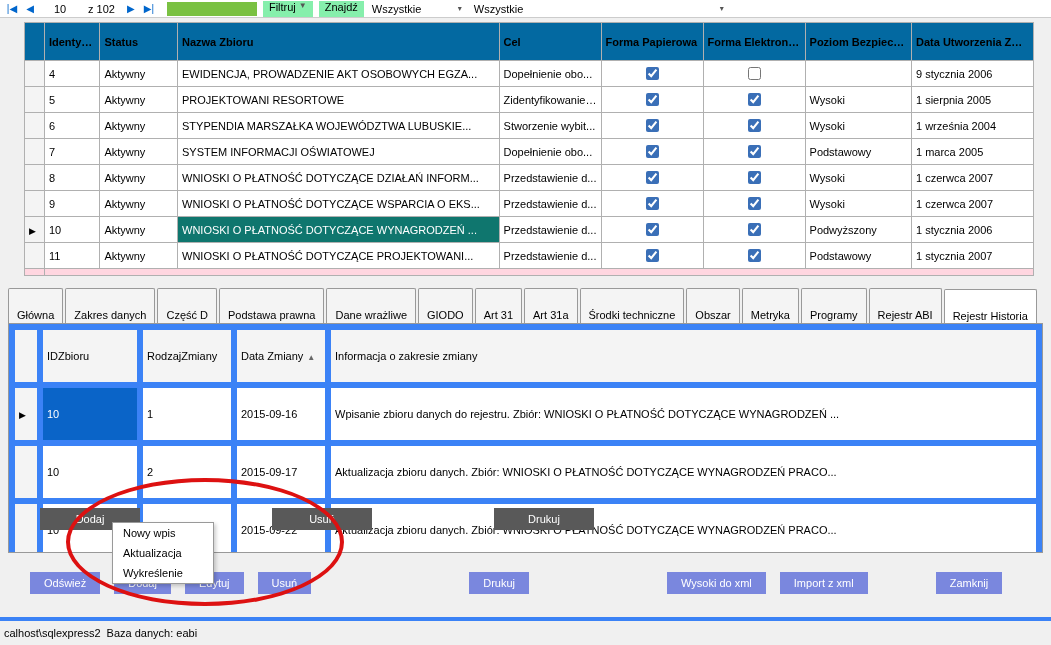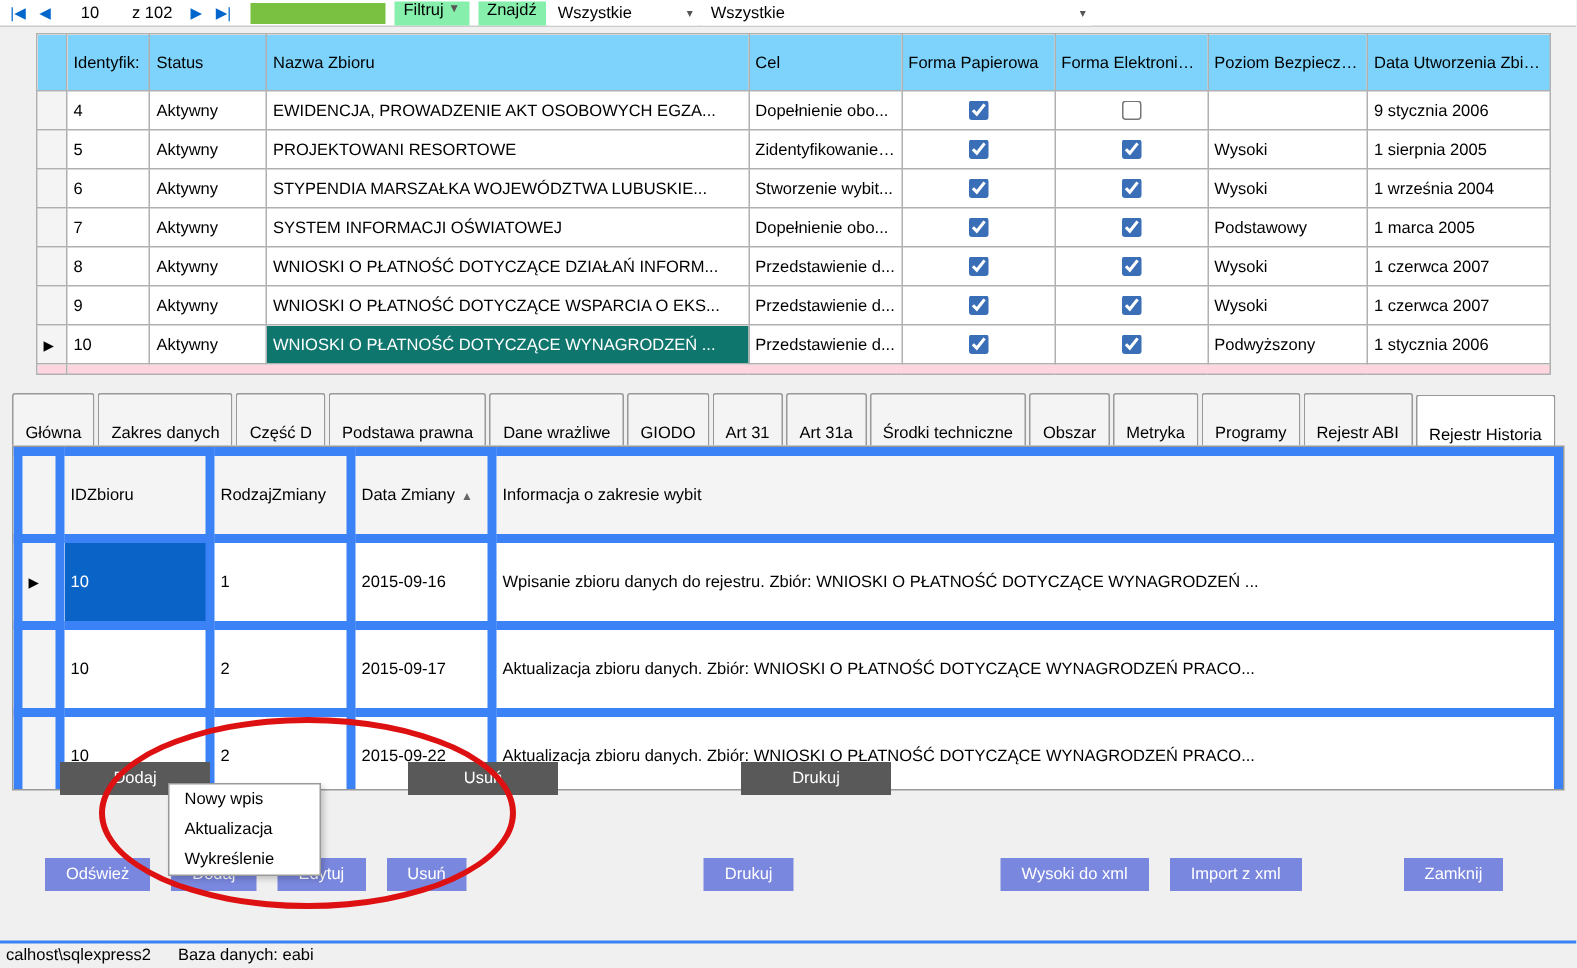--- a/index.html
+++ b/index.html
@@ -61,22 +61,22 @@
   }
   table.grid th, table.grid td {
     border: 1px solid #b0b0b0;
     padding: 3px 4px;
     text-align: left;
     white-space: nowrap;
     overflow: hidden;
     text-overflow: ellipsis;
   }
   table.grid th {
-    background: #7dd3fc;
-    font-weight: normal;
+    background: #0369a1;
+    font-weight: bold;
     height: 38px;
     vertical-align: middle;
   }
   .rowhandle { width:18px; background:#f4f4f4;}
   .col-id{width:50px;}
   .col-status{width:70px;}
   .col-name{width:290px;}
   .col-cel{width:92px;}
   .col-fp{width:92px; text-align:center;margin-left:47px;}
   .col-fe{width:92px; text-align:center;}
@@ -151,25 +151,25 @@
   }
   .red-oval{
     position:absolute; top:478px; left:66px;
     width:278px; height:128px;
     border:4px solid #d11; border-radius:50%;
     pointer-events:none;
     z-index:10;
   }
   .statusbar{
     position:absolute; bottom:0; left:0; right:0;
-    height:18px; border-top:2px solid #3b82f6;
+    height:28px; border-top:4px solid #3b82f6;
     display:flex; align-items:center; padding:0 4px;
     background:#f0f0f0;
   }
-  .statusbar span + span { margin-left:18px;}
+  .statusbar span + span { margin-left:6px;}
   .spacer{flex:1;}
 </style>
 </head>
 <body>
 
 <div class="toolbar">
   <span class="nav-btn">|◀</span>
   <span class="nav-btn">◀</span>
   <input class="nav-input" value="10" style="">
   <span class="nav-total">z 102</span>
@@ -281,20 +281,31 @@
           <td class="rowhandle"><span class="row-arrow">▶</span></td>
           <td class="col-id">10</td>
           <td class="col-status">Aktywny</td>
           <td class="col-name">WNIOSKI O PŁATNOŚĆ DOTYCZĄCE WYNAGRODZEŃ ...</td>
           <td class="col-cel">Przedstawienie d...</td>
           <td class="col-fp checkboxcell"><input type="checkbox" checked="" style=""></td>
           <td class="col-fe checkboxcell"><input type="checkbox" checked="" style=""></td>
           <td class="col-poz">Podwyższony</td>
           <td class="col-date">1 stycznia 2006</td>
         </tr>
+        <tr>
+          <td class="rowhandle"></td>
+          <td class="col-id">11</td>
+          <td class="col-status">Aktywny</td>
+          <td class="col-name">WNIOSKI O PŁATNOŚĆ DOTYCZĄCE PROJEKTOWANI...</td>
+          <td class="col-cel">Przedstawienie d...</td>
+          <td class="col-fp checkboxcell"><input type="checkbox" checked="" style=""></td>
+          <td class="col-fe checkboxcell"><input type="checkbox" checked="" style=""></td>
+          <td class="col-poz">Podstawowy</td>
+          <td class="col-date">1 stycznia 2007</td>
+        </tr>
         <tr class="pink-row">
           <td class="rowhandle"></td>
           <td colspan="8"></td>
         </tr>
       </tbody>
   </table>
 </div>
 
 <div class="tabs" id="tabs">
     <div class="tab">Główna</div>
@@ -314,21 +325,21 @@
   </div>
 
 <div class="sub-grid-wrap">
   <table class="subgrid">
     <thead>
       <tr>
         <th class="sub-rowhandle"></th>
         <th class="sc-id">IDZbioru</th>
         <th class="sc-rodzaj">RodzajZmiany</th>
         <th class="sc-data"><span>Data Zmiany</span><span class="sort-ico">▲</span></th>
-        <th class="sc-info">Informacja o zakresie wybit</th>
+        <th class="sc-info">Informacja o zakresie zmiany</th>
       </tr>
     </thead>
     <tbody id="sub-body">
         <tr class="sub-sel">
           <td class="sub-rowhandle"><span class="row-arrow">▶</span></td>
           <td class="sc-id">10</td>
           <td class="sc-rodzaj">1</td>
           <td class="sc-data">2015-09-16</td>
           <td class="sc-info">Wpisanie zbioru danych do rejestru. Zbiór: WNIOSKI O PŁATNOŚĆ DOTYCZĄCE WYNAGRODZEŃ ...</td>
         </tr>

